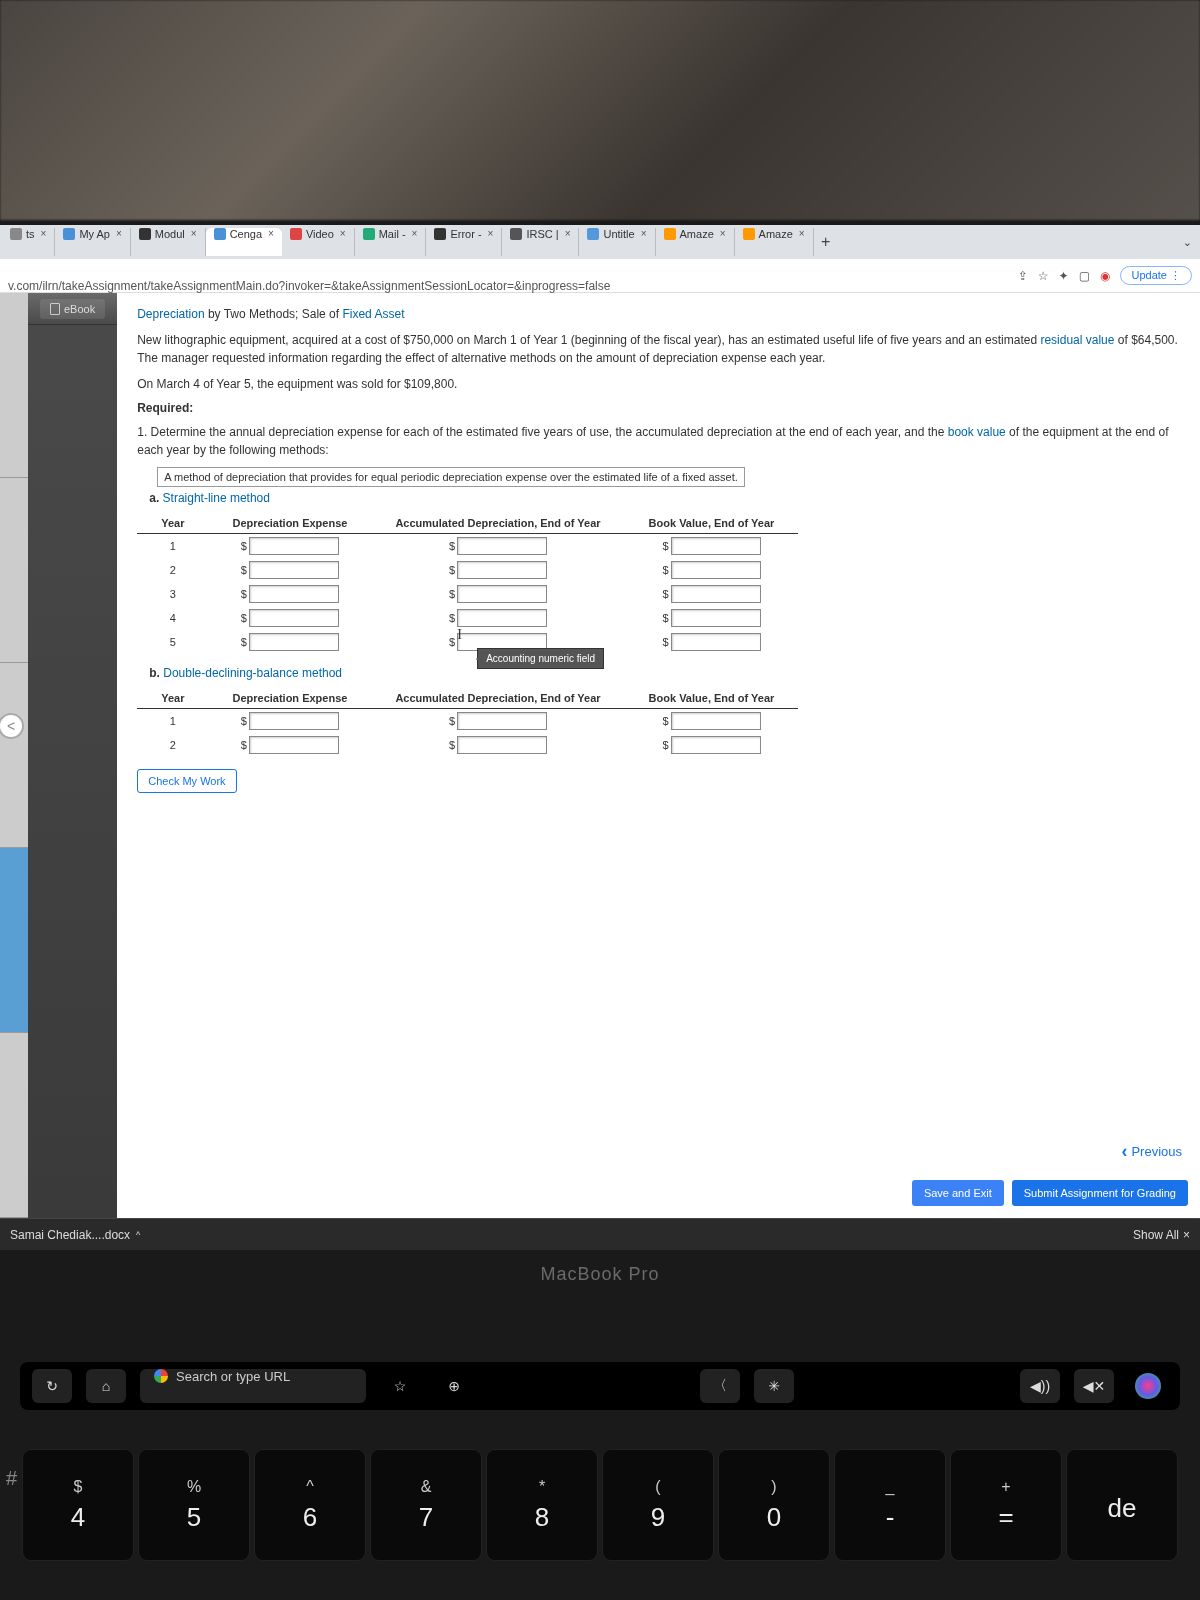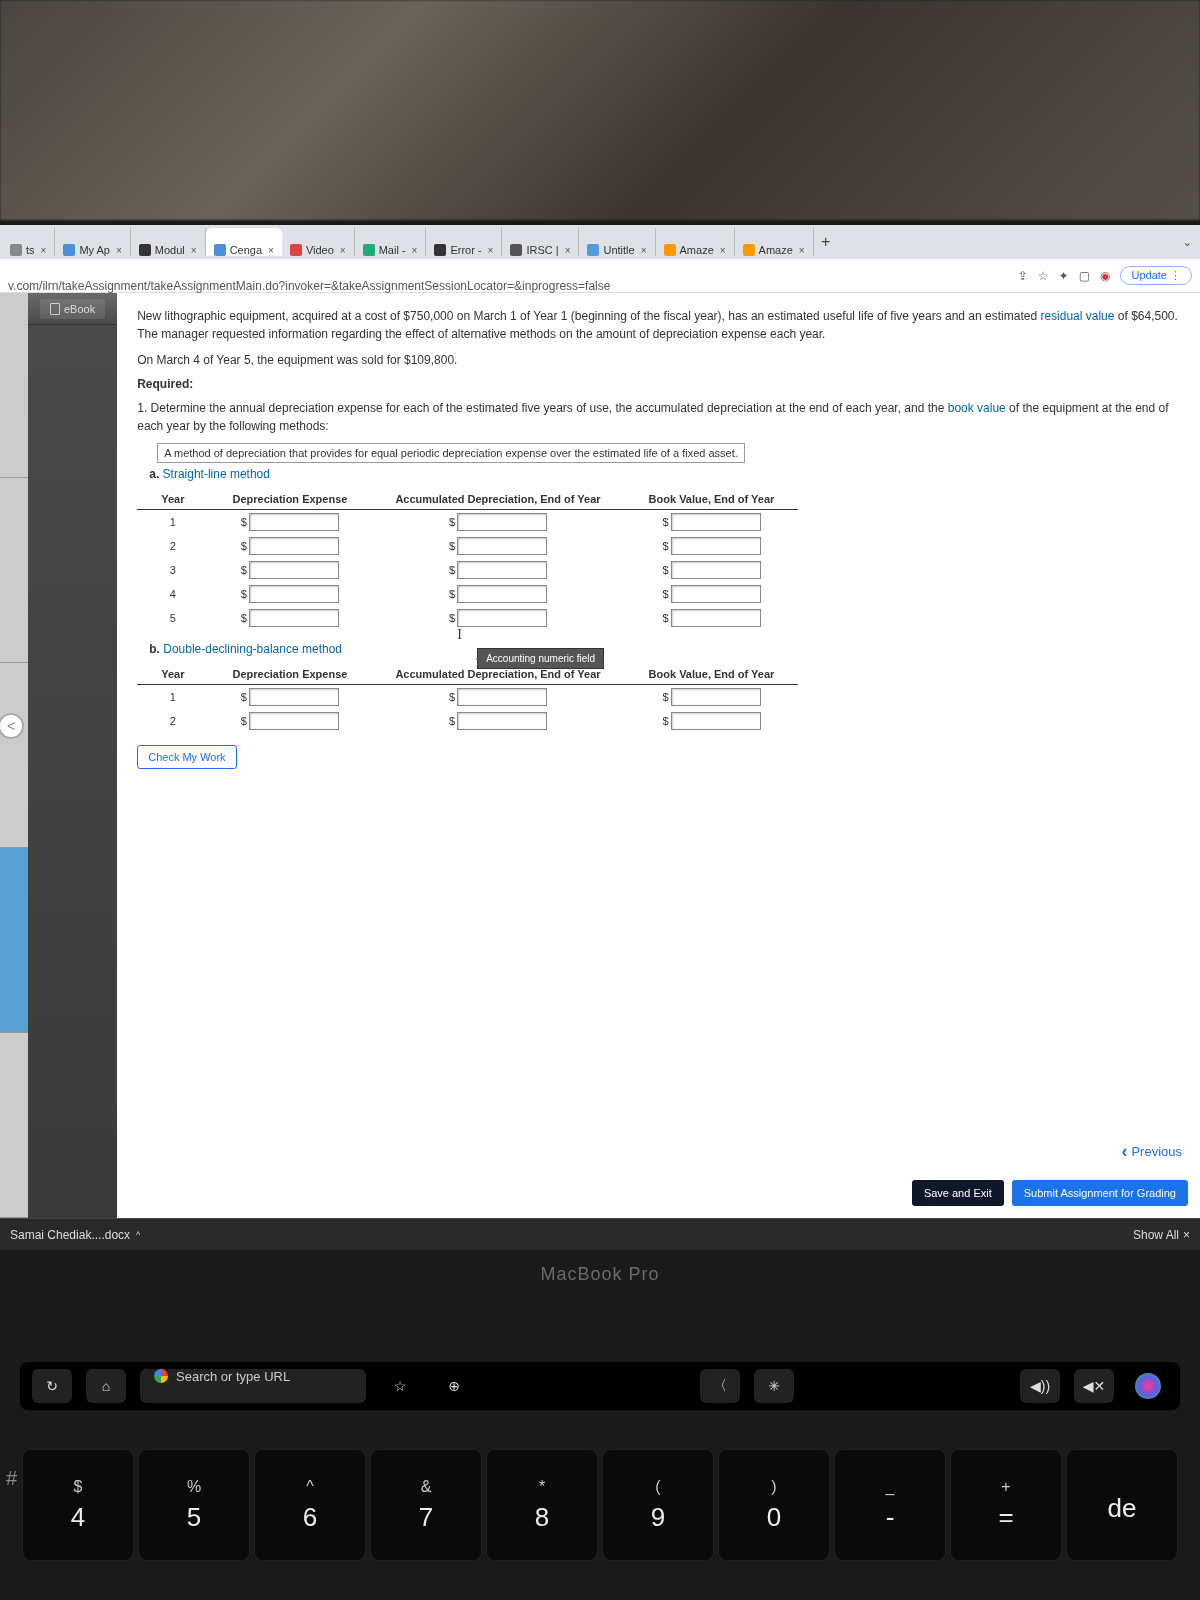--- a/index.html
+++ b/index.html
@@ -3,21 +3,21 @@
 <meta charset="utf-8">
 <style>
   * { box-sizing: border-box; margin: 0; padding: 0; font-family: -apple-system, BlinkMacSystemFont, "Segoe UI", Arial, sans-serif; }
   body { background: #1a1a1a; width: 1200px; height: 1600px; overflow: hidden; position: relative; }
   
   .photo-bg { position: absolute; top:0; left:0; right:0; height:220px; background: linear-gradient(135deg, #4a4540 0%, #6b635a 30%, #3a3530 60%, #55504a 100%); filter: blur(1px); }
   
   .browser-window { position: absolute; top: 225px; left:0; right:0; bottom: 350px; background:#fff; display:flex; flex-direction:column; }
   
   .tab-strip { height: 34px; background: #dee1e6; display:flex; align-items:center; font-size:11px; color:#333; padding-left:2px; overflow:hidden; }
-  .tab { display:flex; align-items:flex-end; gap:4px; padding:0 8px; height:28px; border-right:1px solid #bbb; white-space:nowrap; cursor:pointer; }
+  .tab { display:flex; align-items:flex-start; gap:4px; padding:0 8px; height:28px; border-right:1px solid #bbb; white-space:nowrap; cursor:pointer; }
   .tab.active { background:#fff; border-radius:6px 6px 0 0; border-right:none; }
   .tab .tab-close { color:#555; font-size:10px; margin-left:2px; }
   .tab-ico { width:12px; height:12px; border-radius:2px; display:inline-block; }
   .new-tab { width:24px; text-align:center; color:#444; font-size:16px; cursor:pointer; }
   .tab-overflow { margin-left:auto; padding:0 8px; color:#444; }
   
   .url-bar { height: 34px; background:#fff; border-bottom:1px solid #ddd; display:flex; align-items:center; padding:0 8px; font-size:12px; color:#555; gap:8px; }
   .url-text { flex:1; overflow:hidden; white-space:nowrap;margin-top:20px; }
   .url-actions { display:flex; gap:10px; align-items:center; }
   .update-btn { border:1px solid #8ab4f8; color:#1a73e8; border-radius:12px; padding:2px 10px; font-size:11px; cursor:pointer; }
@@ -54,21 +54,21 @@
   
   .caret-I { position:absolute; left:340px; top:334px; font-family:serif; font-size:14px; color:#333; }
   
   .btn-row-left { }
   .check-btn { border:1px solid #1a73e8; color:#1a73e8; background:#fff; font-size:11px; padding:5px 10px; border-radius:3px; cursor:pointer; }
   
   .prev-btn { position:absolute; right:18px; bottom:56px; color:#1a73e8; font-size:13px; display:flex; align-items:center; gap:4px; cursor:pointer; }
   .prev-btn .chev { color:#1a73e8; font-size:18px; font-weight:bold; }
   
   .submit-row { position:absolute; right:12px; bottom:12px; display:flex; gap:8px; }
-  .save-exit { background:#0f172a; color:#fff; font-size:11px; padding:7px 12px; border-radius:3px; cursor:pointer; }
+  .save-exit { background:#3b82f6; color:#fff; font-size:11px; padding:7px 12px; border-radius:3px; cursor:pointer; }
   .submit-btn { background:#1a73e8; color:#fff; font-size:11px; padding:7px 12px; border-radius:3px; cursor:pointer; }
   
   .lt-arrow { position:absolute; left:-2px; top:420px; width:26px; height:26px; border:2px solid #aaa; border-radius:50%; background:#fff; display:flex; align-items:center; justify-content:center; color:#888; font-size:14px; }
   
   .dl-bar { height:32px; background:#2a2a2a; color:#ddd; display:flex; align-items:center; padding:0 10px; font-size:12px; border-top:1px solid #444; }
   .dl-item { display:flex; align-items:center; gap:6px; }
   .dl-caret { font-size:9px; }
   .dl-right { margin-left:auto; display:flex; align-items:flex-end; gap:4px; }
   .dl-close { cursor:pointer; }
   
@@ -180,20 +180,23 @@
 
     <div class="content-frame">
       <div class="ebook-bar">
         <div class="ebook-btn">
           <span class="ebook-ico"></span>
           <span>eBook</span>
         </div>
       </div>
 
       <div class="scroll-area">
+        <div class="title-line">
+          <span class="link">Depreciation</span><span> by Two Methods; Sale of </span><span class="link">Fixed Asset</span>
+        </div>
         <p class="q-text">
           <span>New lithographic equipment, acquired at a cost of $750,000 on March 1 of Year 1 (beginning of the fiscal year), has an estimated useful life of five years and an estimated </span><span class="link">residual value</span><span> of $64,500. The manager requested information regarding the effect of alternative methods on the amount of depreciation expense each year.</span>
         </p>
         <p class="q-text">On March 4 of Year 5, the equipment was sold for $109,800.</p>
         <p class="req-label">Required:</p>
         <p class="q-text">
           <span>1.  Determine the annual depreciation expense for each of the estimated five years of use, the accumulated depreciation at the end of each year, and the </span><span class="link">book value</span><span> of the equipment at the end of each year by the following methods:</span>
         </p>
         <div style="margin-left:20px">
           <span class="tooltip-box">A method of depreciation that provides for equal periodic depreciation expense over the estimated life of a fixed asset.</span>

